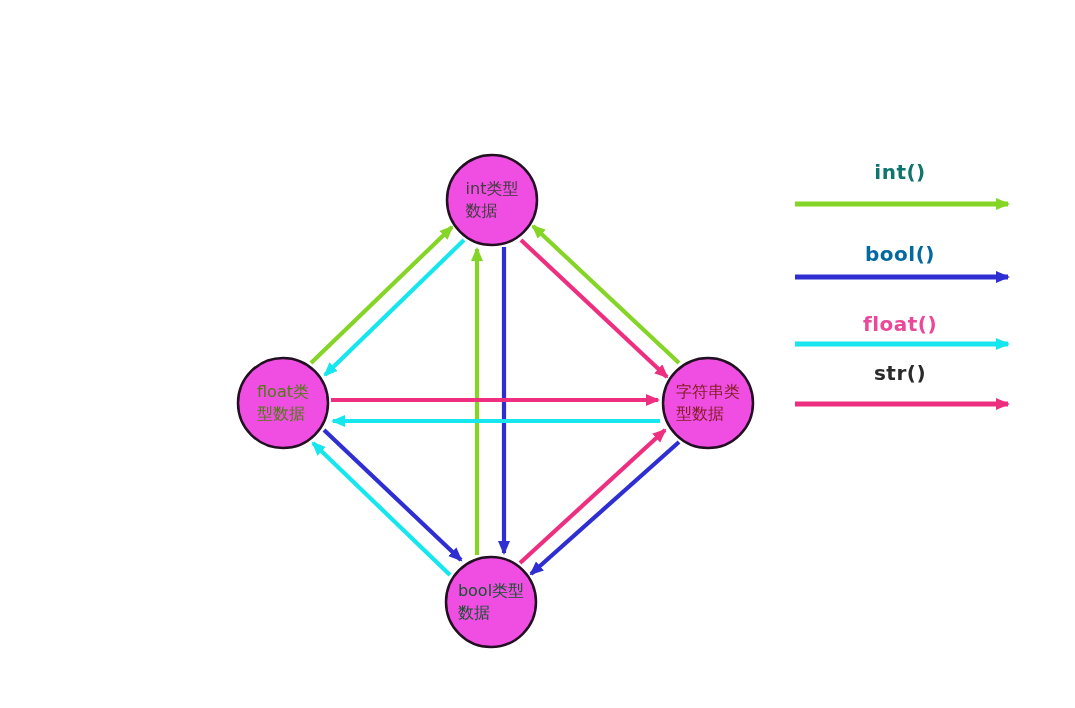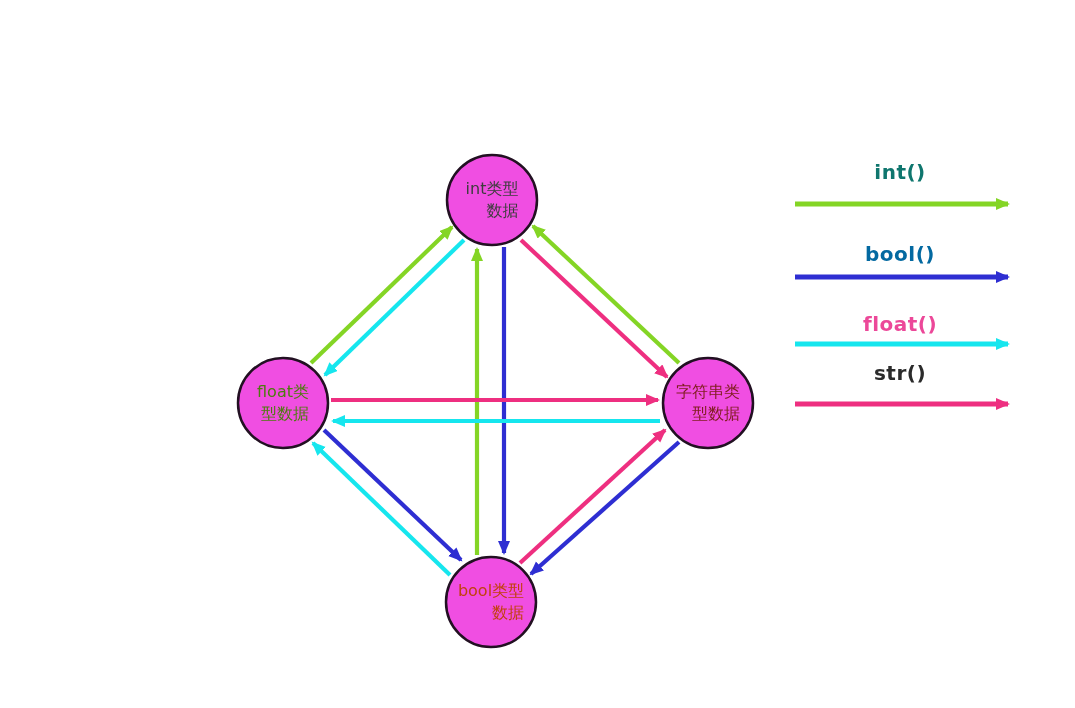--- a/index.html
+++ b/index.html
@@ -17,21 +17,21 @@
   }
   #diagram-svg {
     position: absolute;
     left: 0;
     top: 0;
   }
   .node-label {
     position: absolute;
     transform: translate(-50%, -50%);
     white-space: pre-line;
-    text-align: right;
+    text-align: left;
     font-size: 16px;
     line-height: 22px;
     color: #3d3d3d;
     pointer-events: none;
   }
   .legend-label {
     position: absolute;
     transform: translate(-50%, -50%);
     font-size: 20px;
     font-weight: bold;
@@ -80,20 +80,20 @@
       <line x1="795" y1="344" x2="1008" y2="344" stroke="#16e6ee" stroke-width="5" marker-end="url(#ah-cyan)"></line>
       <line x1="795" y1="404" x2="1008" y2="404" stroke="#ee2f80" stroke-width="5" marker-end="url(#ah-pink)"></line>
     </svg>
 
   <div class="node-label" style="left: 492px; top: 200px; color: rgb(61, 61, 61);">int类型
 数据</div>
   <div class="node-label" style="left: 283px; top: 403px; color: #4d7c0f;">float类
 型数据</div>
   <div class="node-label" style="left: 708px; top: 403px; color: #7f1d1d;">字符串类
 型数据</div>
-  <div class="node-label" style="left: 491px; top: 602px; color: #c2410c;">bool类型
+  <div class="node-label" style="left: 491px; top: 602px; color: #14532d;">bool类型
 数据</div>
 
   <div class="legend-label" style="left: 900px; top: 172px; color: #0f766e;">int()</div>
   <div class="legend-label" style="left: 900px; top: 254px; color: #0369a1;">bool()</div>
   <div class="legend-label" style="left: 900px; top: 324px; color: #ec4899;">float()</div>
   <div class="legend-label" style="left: 900px; top: 373px; color: rgb(43, 43, 43);">str()</div>
 </div>
 
 </body></html>

